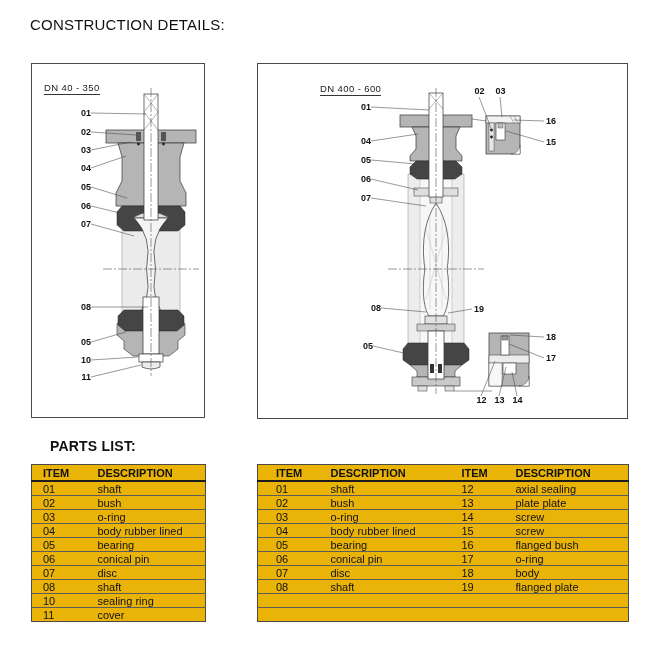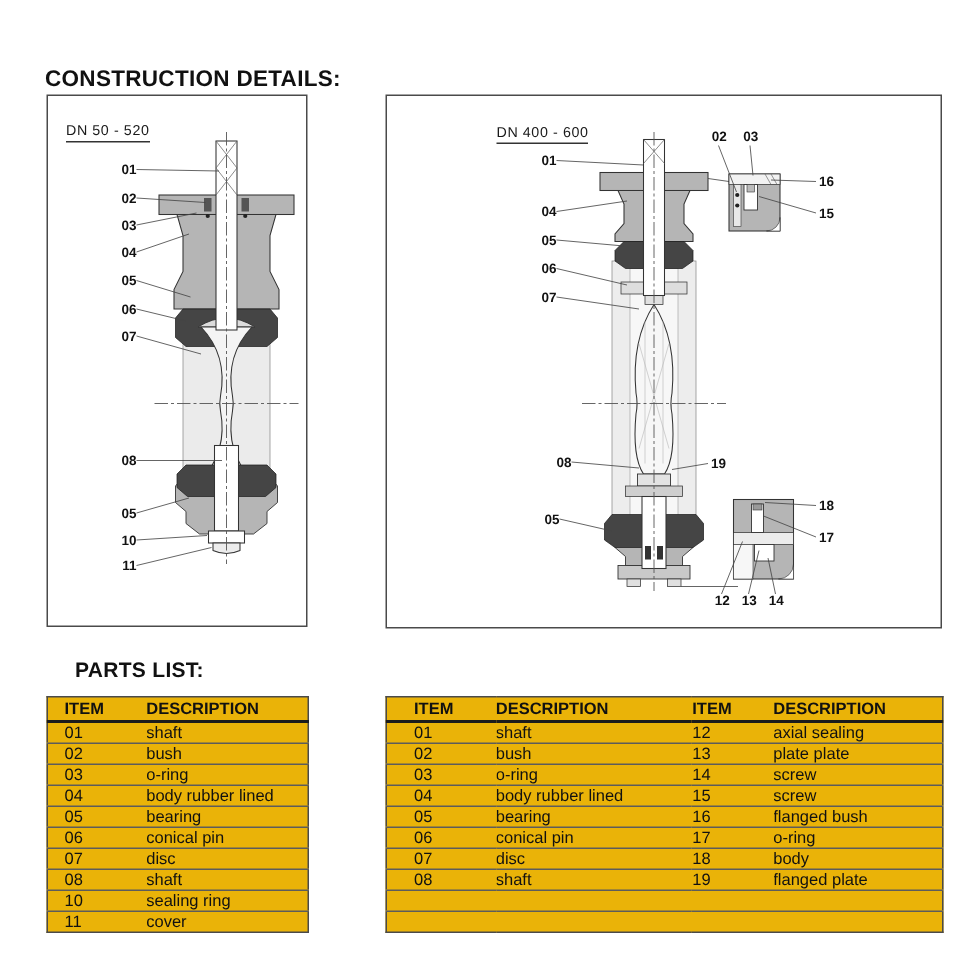--- a/index.html
+++ b/index.html
@@ -1,24 +1,24 @@
 <!DOCTYPE html>
 <html><head>
 <meta charset="utf-8">
 <style>
   html,body{margin:0;padding:0;background:#fff;}
   body{width:650px;height:650px;position:relative;font-family:"Liberation Sans","DejaVu Sans",sans-serif;color:#111;overflow:hidden;}
-  .main-title{position:absolute;left:30px;top:44px;font-size:15px;font-weight:bold;letter-spacing:.2px;text-align:right;}
+  .main-title{position:absolute;left:30px;top:16px;font-size:15px;font-weight:normal;letter-spacing:.2px;text-align:right;}
   .section-title{position:absolute;left:30px;top:438px;font-size:14px;font-weight:bold;letter-spacing:.2px;margin-left:20px;}
   .dbox{position:absolute;border:1px solid #4a4a4a;background:#fff;}
   #dbox-left{left:31px;top:63px;width:172px;height:353px;}
   #dbox-right{left:257px;top:63px;width:369px;height:354px;}
   .dn-label{position:absolute;font-size:9.5px;color:#1a1a1a;border-bottom:1px solid #333;padding-bottom:1px;letter-spacing:.4px;white-space:nowrap;}
   #dn-left{left:12px;top:18px;}
-  #dn-right{left:73px;top:19px;text-align:right;}
+  #dn-right{left:62px;top:19px;text-align:right;}
   svg.draw{position:absolute;left:0;top:0;width:100%;height:100%;}
   .callout{position:absolute;width:17px;font-size:9px;font-weight:bold;line-height:10px;color:#111;white-space:nowrap;}
   .callout.r{text-align:right;} .callout.l{text-align:left;} .callout.c{text-align:center;}
   table.parts{position:absolute;border-collapse:collapse;table-layout:fixed;font-size:11px;background:#eab308;border:1px solid #4a4a4a;}
   #table-left{left:31px;top:464px;width:174px;}
   #table-right{left:257px;top:464px;width:371px;}
   .parts th{font-weight:bold;text-align:left;height:15px;border-bottom:2px solid #1c1c1c;padding:0;white-space:nowrap;overflow:hidden;}
   .parts td{height:13px;border-bottom:1px solid #5c5c5c;padding:0;white-space:nowrap;overflow:hidden;}
   .parts tr:last-child td{border-bottom:none;}
   #table-left .col0{padding-left:11px;}
@@ -59,21 +59,21 @@
     <rect x="111" y="233" width="16" height="57" fill="#ffffff" stroke="#333" stroke-width="0.7"></rect>
 
     <rect x="107" y="290" width="24" height="8" fill="#ffffff" stroke="#333" stroke-width="0.7"></rect>
     <path d="M110,298 h18 v5 q-9,4 -18,0 Z" fill="#ececec" stroke="#333" stroke-width="0.7"></path>
 
     <line x1="119" y1="24" x2="119" y2="312" stroke="#555" stroke-width="0.6" stroke-dasharray="9 2 2 2"></line>
     <line x1="71" y1="205" x2="167" y2="205" stroke="#555" stroke-width="0.6" stroke-dasharray="9 2 2 2"></line>
 
     <path d="M59,49 L114,50 M59,68 L105,71 M59,86 L99,78 M59,104 L94,92 M59,123 L95,134 M59,142 L92,150 M59,160 L102,172 M59,243 L116,243 M59,278 L94,268 M59,296 L106,293 M59,313 L109,301" stroke="#444" stroke-width="0.55" fill="none"></path>
   </svg>
-  <span class="dn-label" id="dn-left">DN 50 - 520</span>
+  <span class="dn-label" id="dn-left">DN 40 - 350</span>
   <div>
       <span class="callout r" style="left: 42px; top: 44px;">01</span>
       <span class="callout r" style="left: 42px; top: 63px;">02</span>
       <span class="callout r" style="left: 42px; top: 81px;">03</span>
       <span class="callout r" style="left: 42px; top: 99px;">04</span>
       <span class="callout r" style="left: 42px; top: 118px;">05</span>
       <span class="callout r" style="left: 42px; top: 137px;">06</span>
       <span class="callout r" style="left: 42px; top: 155px;">07</span>
       <span class="callout r" style="left: 42px; top: 238px;">08</span>
       <span class="callout r" style="left: 42px; top: 273px;">05</span>

